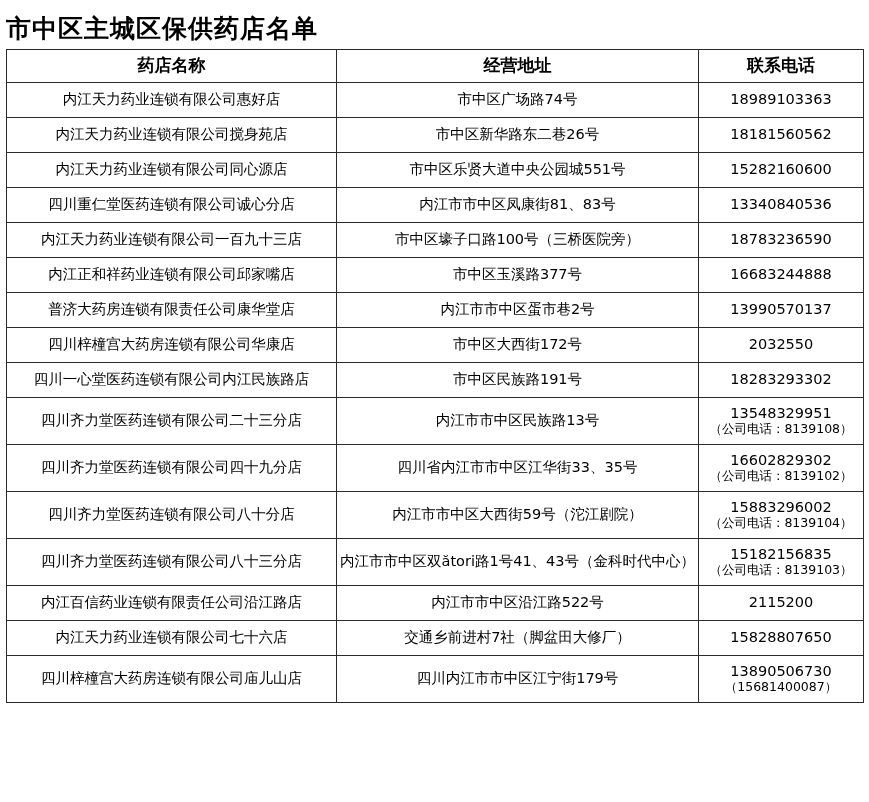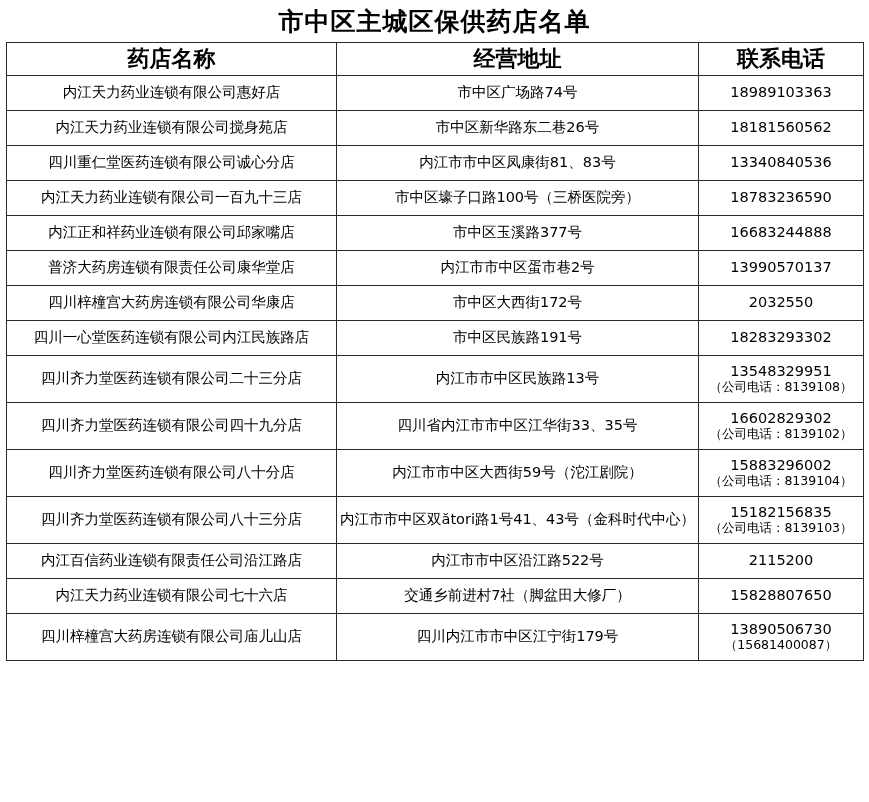--- a/index.html
+++ b/index.html
@@ -15,25 +15,24 @@
     overflow: hidden;
   }
   .page {
     width: 869px;
     height: 802px;
     position: relative;
     box-sizing: border-box;
     padding: 0 6px;
   }
   .doc-title {
-    text-align: center;
     font-size: 25px;
     font-weight: bold;
     letter-spacing: 1px;
-    padding: 8px 0 6px 0;
+    padding: 15px 0 6px 0;
     line-height: 1.1;
   }
   table.pharmacy-table {
     border-collapse: collapse;
     width: 857px;
     table-layout: fixed;
     margin: 0 auto;
   }
   table.pharmacy-table col.c-name { width: 330px; }
   table.pharmacy-table col.c-addr { width: 362px; }
@@ -41,21 +40,21 @@
 
   table.pharmacy-table th,
   table.pharmacy-table td {
     border: 1px solid #2b2b2b;
     text-align: center;
     vertical-align: middle;
     padding: 2px 3px;
     line-height: 1.15;
   }
   table.pharmacy-table th {
-    font-size: 22px;
+    font-size: 17px;
     font-weight: bold;
     height: 28px;
   }
   table.pharmacy-table td {
     font-size: 14.5px;
     height: 30px;
     white-space: nowrap;
   }
   td.cell-name { font-size: 14.5px; }
   td.cell-addr { font-size: 14.5px; }
@@ -93,20 +92,27 @@
           </td>
         </tr>
         <tr>
           <td class="cell-name">内江天力药业连锁有限公司搅身苑店</td>
           <td class="cell-addr">市中区新华路东二巷26号</td>
           <td class="cell-tel">
             <span class="tel-main">18181560562</span>
           </td>
         </tr>
         <tr>
+          <td class="cell-name">内江天力药业连锁有限公司同心源店</td>
+          <td class="cell-addr">市中区乐贤大道中央公园城551号</td>
+          <td class="cell-tel">
+            <span class="tel-main">15282160600</span>
+          </td>
+        </tr>
+        <tr>
           <td class="cell-name">四川重仁堂医药连锁有限公司诚心分店</td>
           <td class="cell-addr">内江市市中区凤康街81、83号</td>
           <td class="cell-tel">
             <span class="tel-main">13340840536</span>
           </td>
         </tr>
         <tr>
           <td class="cell-name">内江天力药业连锁有限公司一百九十三店</td>
           <td class="cell-addr">市中区壕子口路100号（三桥医院旁）</td>
           <td class="cell-tel">

